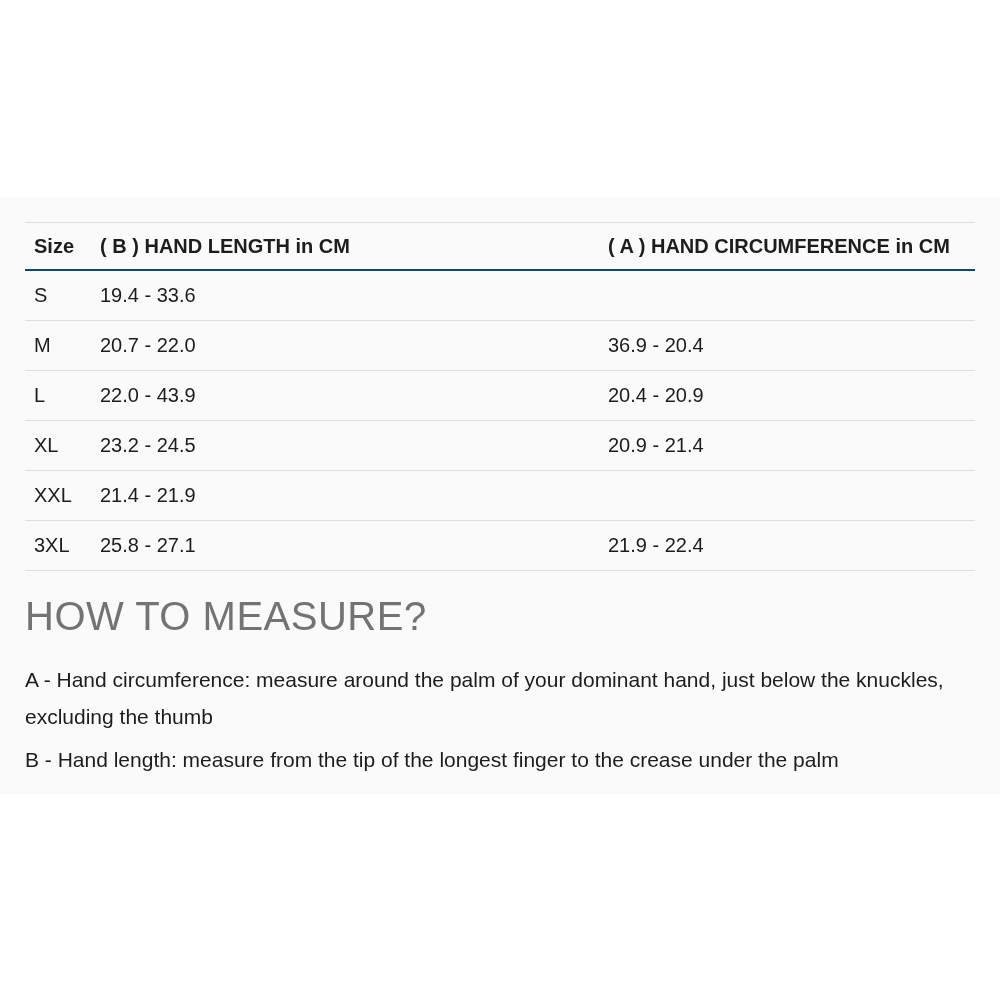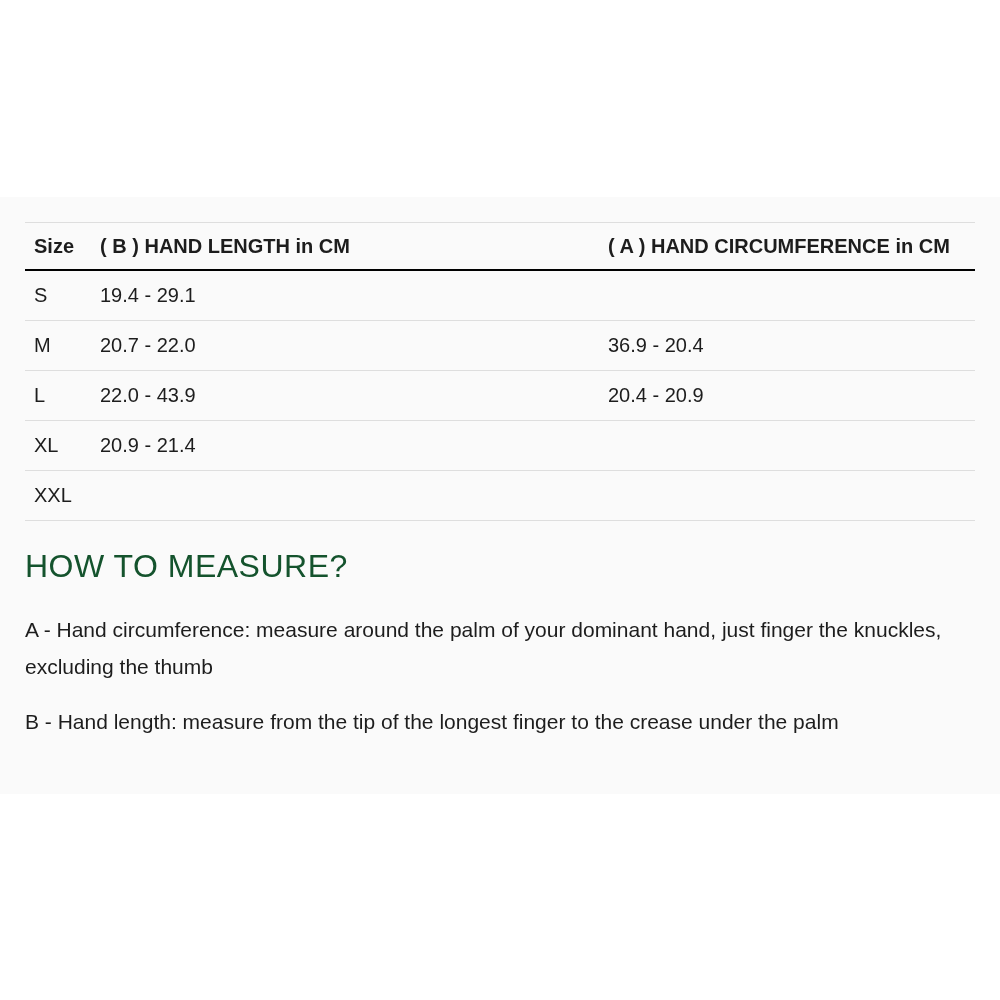--- a/index.html
+++ b/index.html
@@ -28,84 +28,91 @@
     display: grid;
     grid-template-columns: 75px 508px 1fr;
     align-items: center;
     height: 50px;
     border-bottom: 1px solid #dedede;
     font-size: 20px;
   }
   .trow.header {
     height: 48px;
     font-weight: bold;
-    border-bottom: 2px solid #000000;
+    border-bottom: 2px solid #0c4a6e;
   }
   .cell-size { padding-left: 9px; }
   .heading {
     margin: 24px 0 0 25px;
-    font-size: 32px;
+    font-size: 40px;
     font-weight: 400;
     line-height: 42px;
     letter-spacing: 0.5px;
-    color: #14532d;
+    color: #737373;
   }
   .instructions {
     margin: 24px 25px 0 25px;
     width: 935px;
     font-size: 21px;
     line-height: 37px;
     color: #1d1d1d;
   }
   .instructions p + p {
-    margin-top: 18px;
+    margin-top: 6px;
   }
 </style>
 </head>
 <body>
 
 <div class="panel">
 
   <div class="size-table">
 
     <div class="trow header">
       <div class="cell-size">Size</div>
       <div>( B ) HAND LENGTH in CM</div>
       <div>( A ) HAND CIRCUMFERENCE in CM</div>
     </div>
 
     <div class="trow">
       <div class="cell-size">S</div>
-      <div>19.4 - 29.1</div>
+      <div>19.4 - 33.6</div>
     </div>
 
     <div class="trow">
       <div class="cell-size">M</div>
       <div>20.7 - 22.0</div>
       <div>36.9 - 20.4</div>
     </div>
 
     <div class="trow">
       <div class="cell-size">L</div>
       <div>22.0 - 43.9</div>
       <div>20.4 - 20.9</div>
     </div>
 
     <div class="trow">
       <div class="cell-size">XL</div>
+      <div>23.2 - 24.5</div>
       <div>20.9 - 21.4</div>
     </div>
 
     <div class="trow">
       <div class="cell-size">XXL</div>
+      <div>21.4 - 21.9</div>
     </div>
 
+    <div class="trow">
+      <div class="cell-size">3XL</div>
+      <div>25.8 - 27.1</div>
+      <div>21.9 - 22.4</div>
+    </div>
 
   </div>
 
   <h1 class="heading">HOW TO MEASURE?</h1>
 
   <div class="instructions">
-    <p>A - Hand circumference: measure around the palm of your dominant hand, just finger the knuckles, excluding the thumb</p>
+    <p>A - Hand circumference: measure around the palm of your dominant hand, just below the knuckles, excluding the thumb</p>
     <p>B - Hand length: measure from the tip of the longest finger to the crease under the palm</p>
   </div>
 
 </div>
 
 </body></html>

